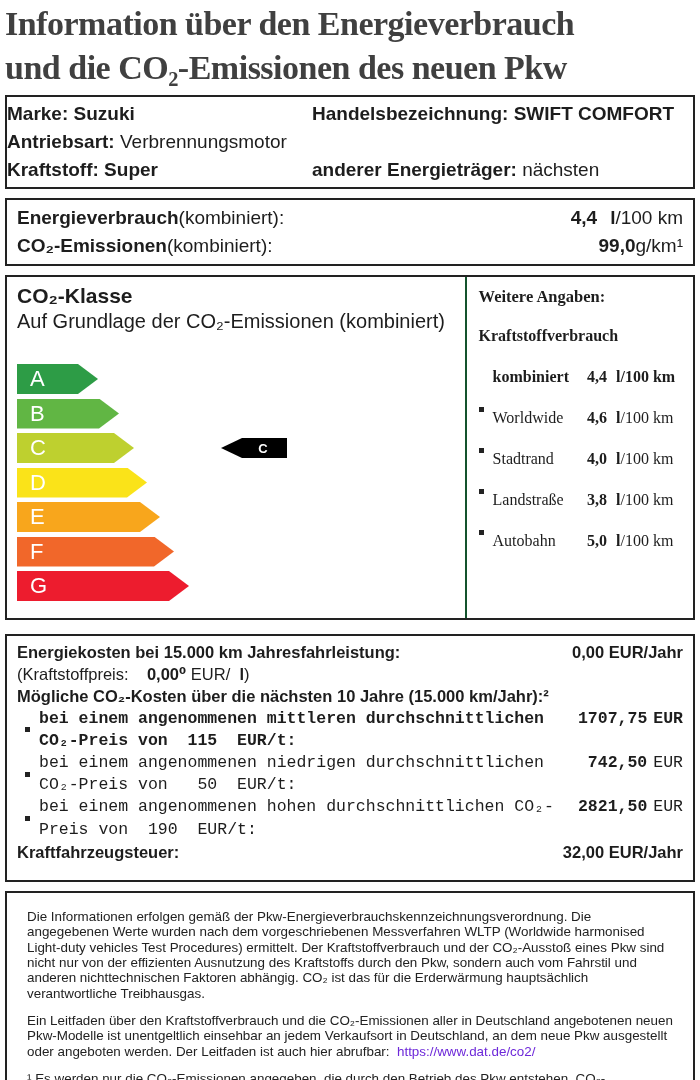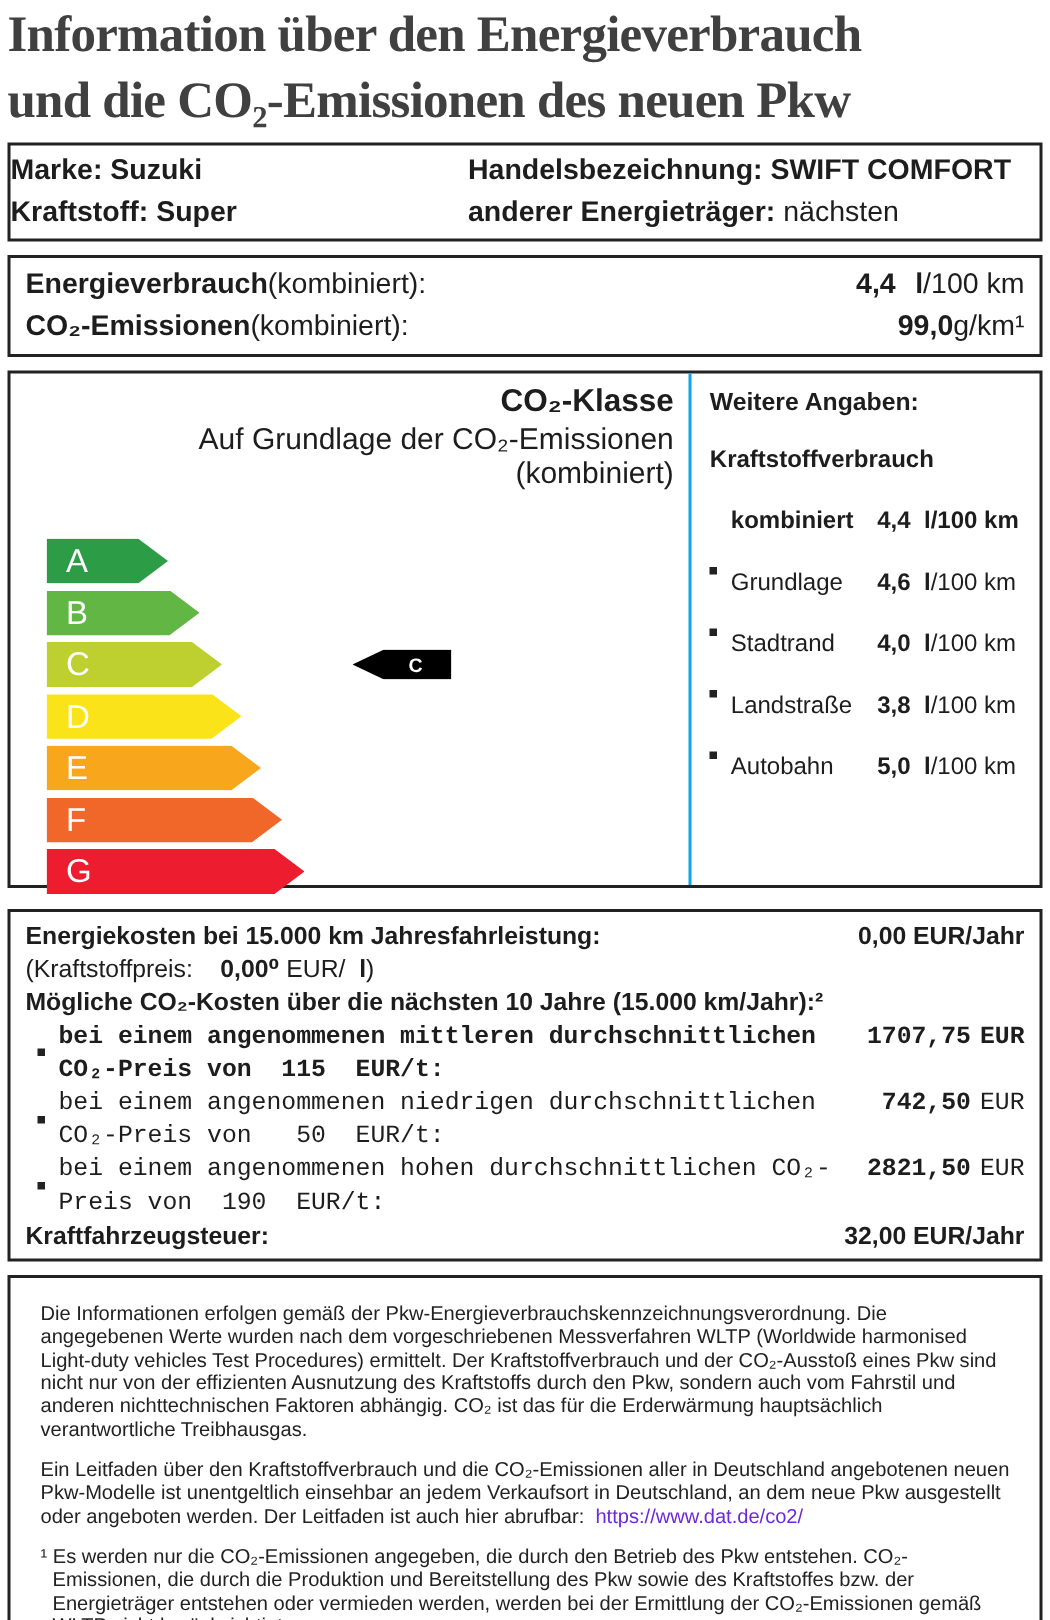--- a/index.html
+++ b/index.html
@@ -31,22 +31,22 @@
   .v-cell-r { flex: 1; }
   b, .b { font-weight: 700; }
 
   
   .cons-box { padding: 4px 10px; font-size: 19px; line-height: 28px; }
   .c-row { display: flex; align-items: flex-start; }
   .c-spacer { flex: 1; }
 
   
   .class-box { display: flex; height: 345px; margin-bottom: 14px; }
-  .class-left { width: 460px; padding: 7px 10px 0 24px; text-align: right; }
-  .class-right { flex: 1; border-left: 2px solid #0ea5e9; padding: 10px 8px 0 12px; }
+  .class-left { width: 460px; padding: 7px 10px 0 10px; }
+  .class-right { flex: 1; border-left: 2px solid #14532d; padding: 10px 8px 0 12px; font-family: Liberation Serif, serif; }
   .class-h { font-size: 21px; font-weight: 700; }
   .class-sub { font-size: 20px; font-weight: 400; margin-top: 2px; }
   .chart { position: relative; margin-top: 31px; }
   .arrow {
     height: 30px; margin-bottom: 4.5px;
     color: #fff; font-size: 22px; font-weight: 400;
     display: flex; align-items: center; padding-left: 13px;
     clip-path: polygon(0 0, calc(100% - 20px) 0, 100% 50%, calc(100% - 20px) 100%, 0 100%);
   }
   .arrow-0 { width: 81px; }
@@ -70,21 +70,21 @@
   .wa-title { font-weight: 700; }
   .wa-row { display: grid; grid-template-columns: 14px 1fr 38px 78px; align-items: baseline; }
   .wa-row .nm { grid-column: 2; margin-top: 19px; }
   .wa-row .val { text-align: right; font-weight: 700; }
   .wa-row .unit { padding-left: 9px; }
   .wa-head .nm { font-weight: 700; }
   .wa-head .unit { font-weight: 700; }
   .sq { width: 5px; height: 5px; background: #222; align-self: center; margin-top: 2px; }
 
   
-  .cost-box { padding: 5px 10px 4px 10px; font-size: 16.5px; line-height: 22.2px; }
+  .cost-box { padding: 5px 10px 17px 10px; font-size: 16.5px; line-height: 22.2px; }
   .cost-row { display: flex; align-items: baseline; }
   .cost-row .sp { flex: 1; }
   .pre { white-space: pre-wrap; }
   .bullet-row { display: flex; align-items: flex-start; font-family: Liberation Mono, monospace; }
   .bullet-row .sq { margin: 0 9px 0 8px; flex: none; }
   .bullet-row .sp { flex: 1; }
   .bullet-row .unit { padding-left: 6px; }
 
   
   .fine-box { padding: 4px 8px 4px 8px; font-size: 13.4px; line-height: 15.35px; color: #222; margin-bottom: 7px; }
@@ -96,20 +96,23 @@
 <body>
 
 <div class="page">
 
   <h1 class="title"><span>Information über den Energieverbrauch</span><br><span>und die CO₂-Emissionen des neuen Pkw</span></h1>
 
   <div class="box vehicle-box">
     <div class="v-row">
       <div class="v-cell-l"><b>Marke:</b>&nbsp;<b>Suzuki</b></div>
       <div class="v-cell-r"><b>Handelsbezeichnung:</b>&nbsp;<b>SWIFT COMFORT</b></div>
+    </div>
+    <div class="v-row">
+      <div class="v-cell-l"><b>Antriebsart:</b>&nbsp;<span>Verbrennungsmotor</span></div>
     </div>
     <div class="v-row">
       <div class="v-cell-l"><b>Kraftstoff:</b>&nbsp;<b>Super</b></div>
       <div class="v-cell-r"><b>anderer Energieträger:</b>&nbsp;<span>nächsten</span></div>
     </div>
   </div>
 
   <div class="box cons-box">
     <div class="c-row">
       <b>Energieverbrauch</b>
@@ -164,21 +167,21 @@
       <div class="wa-h">Weitere Angaben:</div>
       <div class="wa-table">
         <div class="wa-title">Kraftstoffverbrauch</div>
         <div class="wa-row wa-head">
           <span class="nm">kombiniert</span>
           <span class="val">4,4</span>
           <span class="unit">l/100 km</span>
         </div>
         <div class="wa-row">
           <span class="sq"></span>
-          <span class="nm">Grundlage</span>
+          <span class="nm">Worldwide</span>
           <span class="val">4,6</span>
           <span class="unit"><b>l</b><span>/100 km</span></span>
         </div>
         <div class="wa-row">
           <span class="sq"></span>
           <span class="nm">Stadtrand</span>
           <span class="val">4,0</span>
           <span class="unit"><b>l</b><span>/100 km</span></span>
         </div>
         <div class="wa-row">

